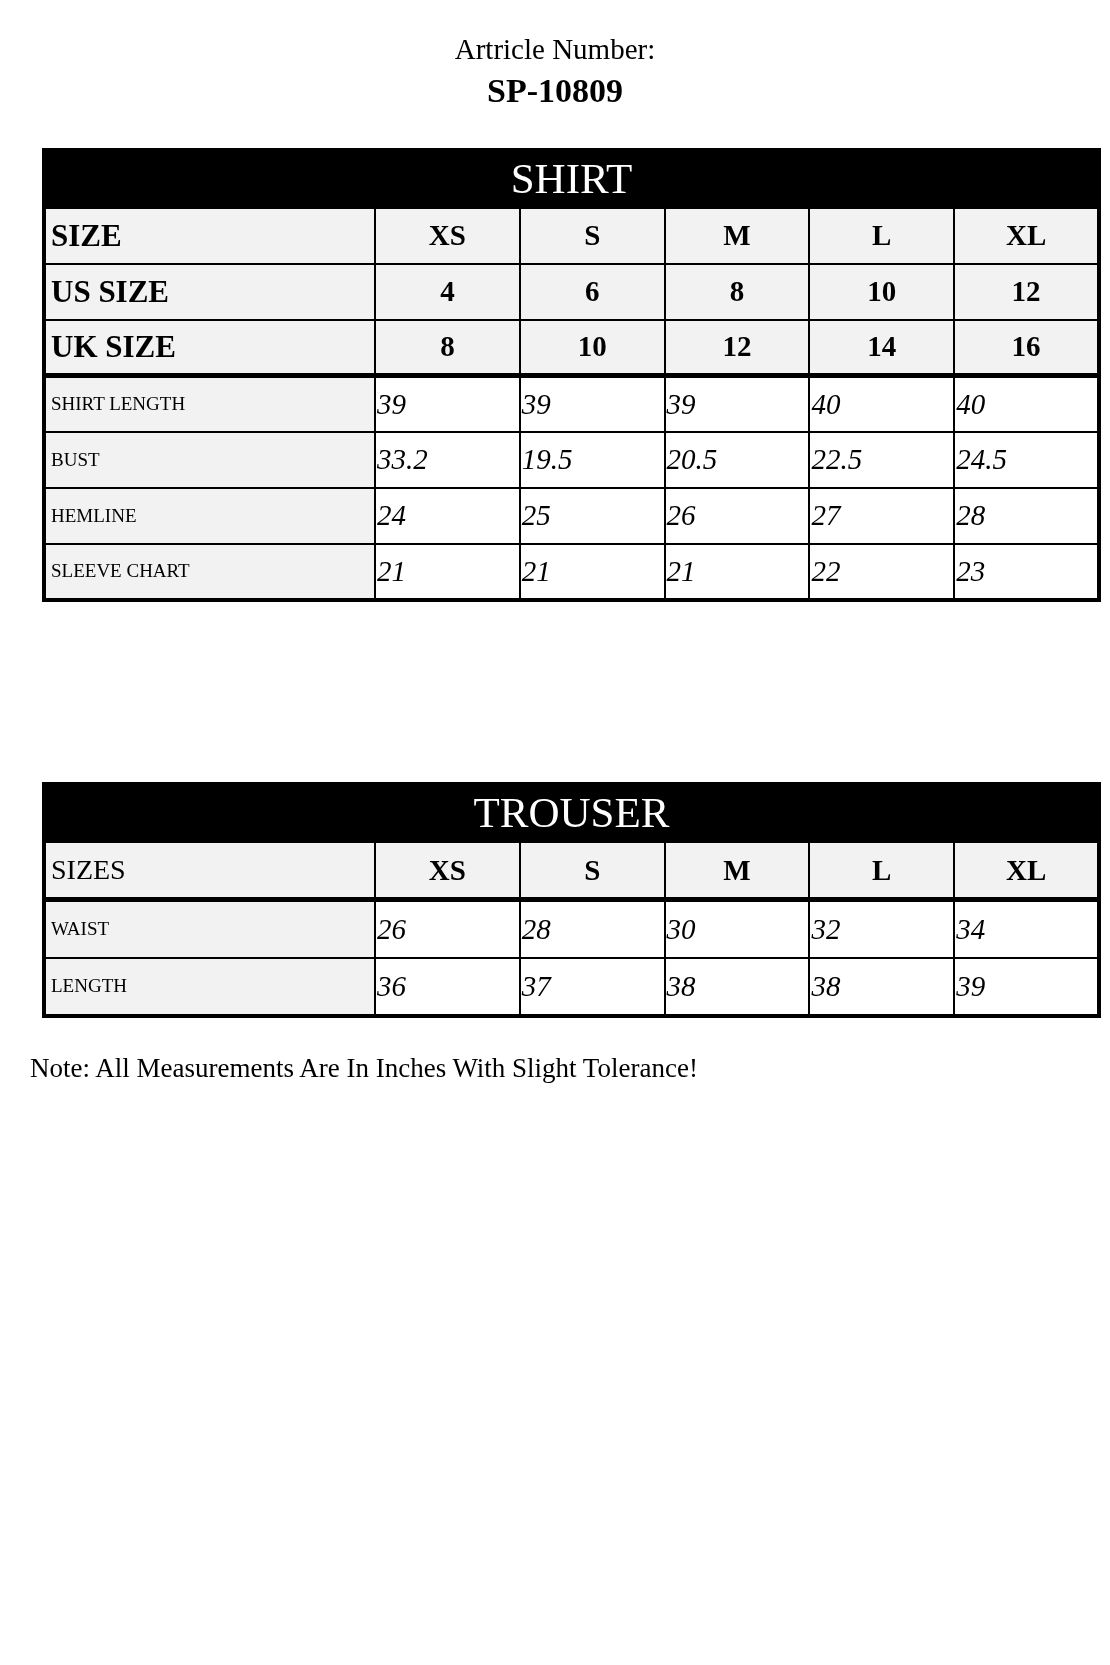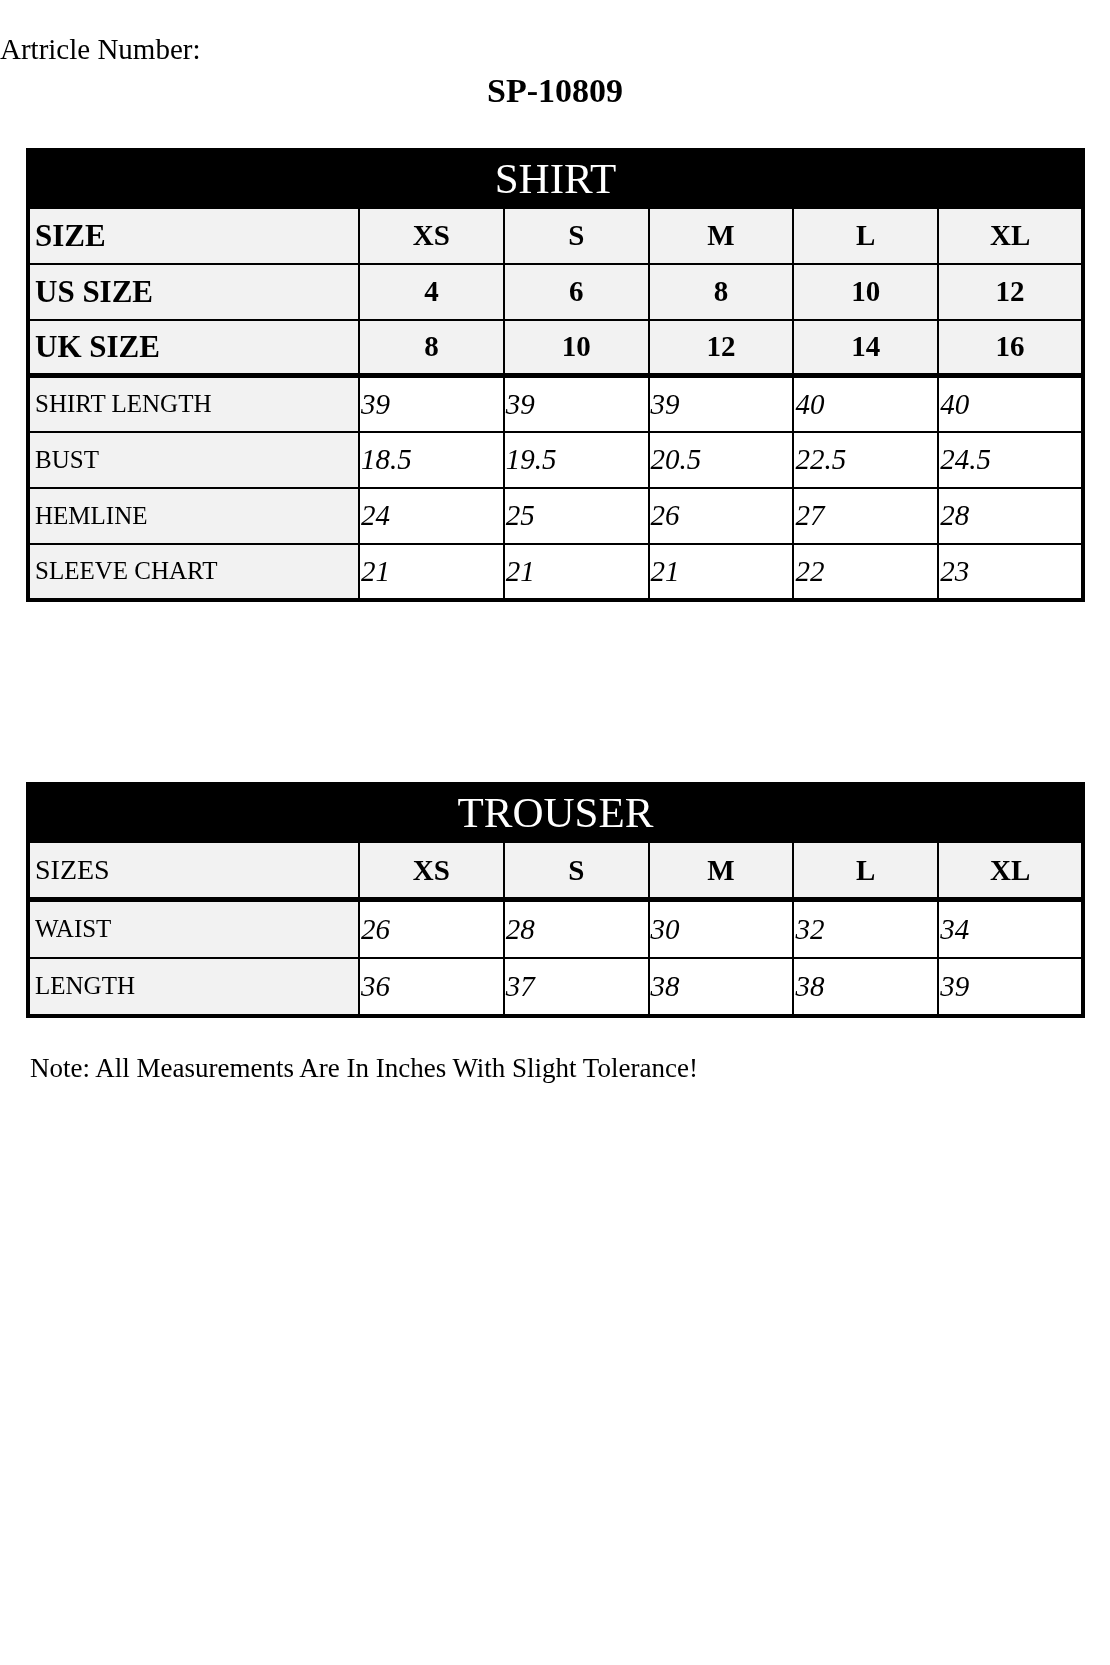--- a/index.html
+++ b/index.html
@@ -17,48 +17,48 @@
     width:1110px;height:1665px;margin:0 auto;position:relative;
     background:var(--page-bg);color:var(--text);
     font-family:"Liberation Serif", serif;
     overflow:hidden;
   }
   .doc-title{
     margin-top:228px;text-align:center;
     font-size:54px;line-height:1.1;font-weight:400;letter-spacing:1px;
   }
   .article-label{
-    margin-top:32px;font-size:29px;line-height:1.2;
+    margin-top:32px;text-align:center;font-size:29px;line-height:1.2;
   }
   .article-number{
     margin-top:4px;text-align:center;font-size:34px;line-height:1.2;font-weight:bold;
   }
   table.size-table{
-    width:1055px;margin-left:26px;
+    width:1055px;margin-left:42px;
     border-collapse:collapse;table-layout:fixed;
     border:4px solid var(--border);
   }
   table.size-table.shirt{margin-top:36px;}
   table.size-table.trouser{margin-top:180px;}
   td{border:2px solid var(--border);vertical-align:middle;overflow:hidden;}
   td.table-title{
     background:var(--header-bg);color:var(--header-text);
     text-align:center;font-size:43px;height:58px;line-height:1;
     border:3px solid var(--border);
   }
   tr.size-row td{
     background:var(--row-shaded-bg);font-weight:bold;height:56px;
   }
   tr.size-row td.row-label{font-size:31px;text-align:left;padding:0 16px 0 5px;}
   tr.size-row td.row-value{font-size:29px;text-align:center;}
   tr.size-row td.row-label.plain{font-weight:normal;font-size:28px;}
   tr.section-end td{border-bottom:5px solid var(--border);}
   tr.measure-row td{height:56px;font-weight:normal;}
   tr.measure-row td.row-label{
-    background:var(--row-shaded-bg);font-size:25px;text-align:left;padding:0 8px 0 5px;
+    background:var(--row-shaded-bg);font-size:19px;text-align:left;padding:0 8px 0 5px;
   }
   tr.measure-row td.row-value{background:#ffffff;font-size:29px;text-align:left;font-style:italic;}
   .trouser tr.size-row td,.trouser tr.measure-row td{height:58px;}
   .note{
     margin:34px 0 0 30px;font-size:27px;line-height:1.2;
   }
 </style>
 </head>
 <body>
 
@@ -107,21 +107,21 @@
       <tr class="measure-row">
         <td class="row-label">SHIRT LENGTH</td>
         <td class="row-value">39</td>
         <td class="row-value">39</td>
         <td class="row-value">39</td>
         <td class="row-value">40</td>
         <td class="row-value">40</td>
       </tr>
       <tr class="measure-row">
         <td class="row-label">BUST</td>
-        <td class="row-value">18.5</td>
+        <td class="row-value">33.2</td>
         <td class="row-value">19.5</td>
         <td class="row-value">20.5</td>
         <td class="row-value">22.5</td>
         <td class="row-value">24.5</td>
       </tr>
       <tr class="measure-row">
         <td class="row-label">HEMLINE</td>
         <td class="row-value">24</td>
         <td class="row-value">25</td>
         <td class="row-value">26</td>

